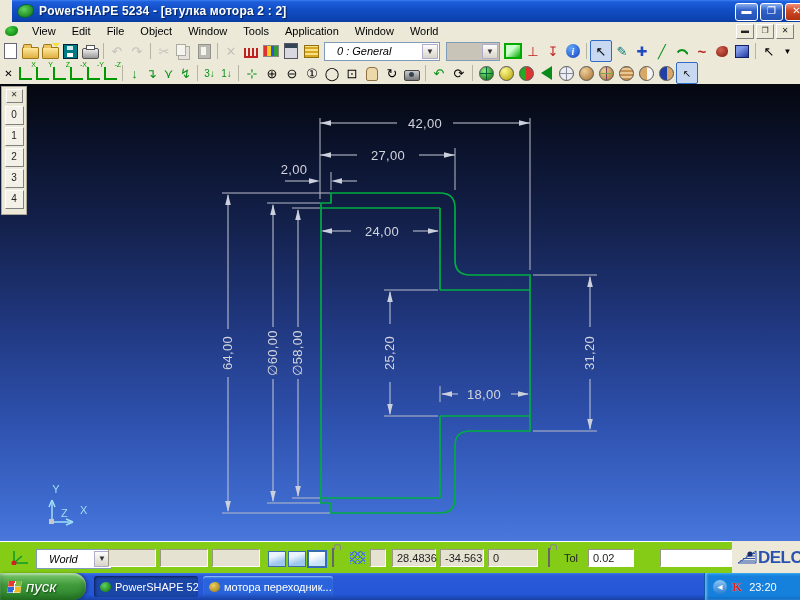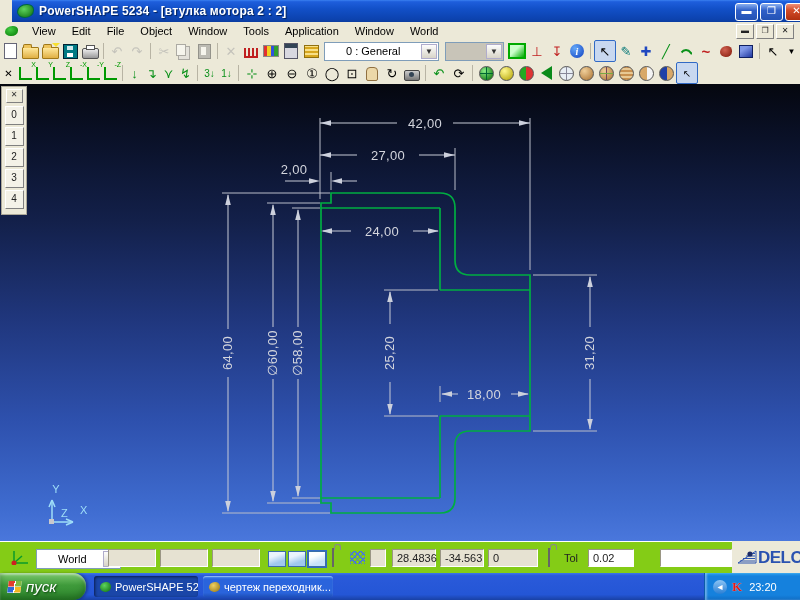--- a/index.html
+++ b/index.html
@@ -53,21 +53,21 @@
     margin:-3px 3px 0 -3px;}
   .pasteic{width:11px;height:13px;background:#b8925a;border:1px solid #6a4a20;position:relative;}
   .pasteic:before{content:"";position:absolute;top:2px;left:2px;width:5px;height:8px;background:#fff;}
   .comb{width:14px;height:8px;background:repeating-linear-gradient(90deg,#c02020 0 2px,transparent 2px 4px);
     border-bottom:2px solid #c02020;margin-top:4px;}
   .palette{width:14px;height:10px;border:1px solid #888;
     background:linear-gradient(90deg,#e03030 0 25%,#f0d020 25% 50%,#3050e0 50% 75%,#30a030 75%);}
   .calc{width:12px;height:14px;border:1px solid #556;background:linear-gradient(#345 0 4px,#d8d8e0 4px);}
   .lvls{width:13px;height:11px;background:repeating-linear-gradient(0deg,#d8a820 0 2px,#f8e088 2px 4px);border:1px solid #907010;}
   .combo{height:17px;background:#fff;border:1px solid #7f9db9;display:flex;align-items:center;
-    font-size:11px;padding-left:21px;position:relative;margin:0 3px;}
+    font-size:11px;padding-left:12px;position:relative;margin:0 3px;font-style:italic;}
   .combo .arr{position:absolute;right:1px;top:1px;bottom:1px;width:14px;background:linear-gradient(#fdfdfd,#d8d4c8);
     border:1px solid #b0accc;font-size:8px;line-height:13px;text-align:center;color:#333;}
   .greenbox{width:14px;height:12px;border:2px solid #0a0;background:linear-gradient(135deg,#cfc 40%,#0a0);}
   .infocirc{width:14px;height:14px;border-radius:50%;background:radial-gradient(circle at 35% 30%,#64a8f8,#1040c0);
     color:#fff;font:bold italic 10px "Liberation Serif",serif;display:flex;align-items:center;justify-content:center;}
   .pressed{border:1px solid #316ac5;background:#c8d8f0;border-radius:2px;}
   .blob{width:12px;height:11px;border-radius:60% 45% 55% 50%;background:radial-gradient(circle at 40% 35%,#d06050,#801808);}
   .cubeic{width:12px;height:11px;background:linear-gradient(145deg,#8098e8 30%,#2038a0);border:1px solid #102060;}
   .arcic{width:12px;height:7px;border:2px solid transparent;border-top:2px solid #089018;border-radius:50%/100% 100% 0 0;margin-top:6px;}
 
@@ -490,21 +490,21 @@
     <div class="start">
       <span class="flag"></span>
       <span class="starttxt">пуск</span>
     </div>
     <div class="task active">
       <span class="ticon ps"></span>
       <span>PowerSHAPE 5234 - [...</span>
     </div>
     <div class="task idle">
       <span class="ticon doc2"></span>
-      <span>чертеж переходник...</span>
+      <span>мотора переходник...</span>
     </div>
     <div class="tray">
       <span class="trayarr">◂</span>
       <span class="kico">K</span>
       <span class="clock">23:20</span>
     </div>
   </div>
 
 </div>
 

